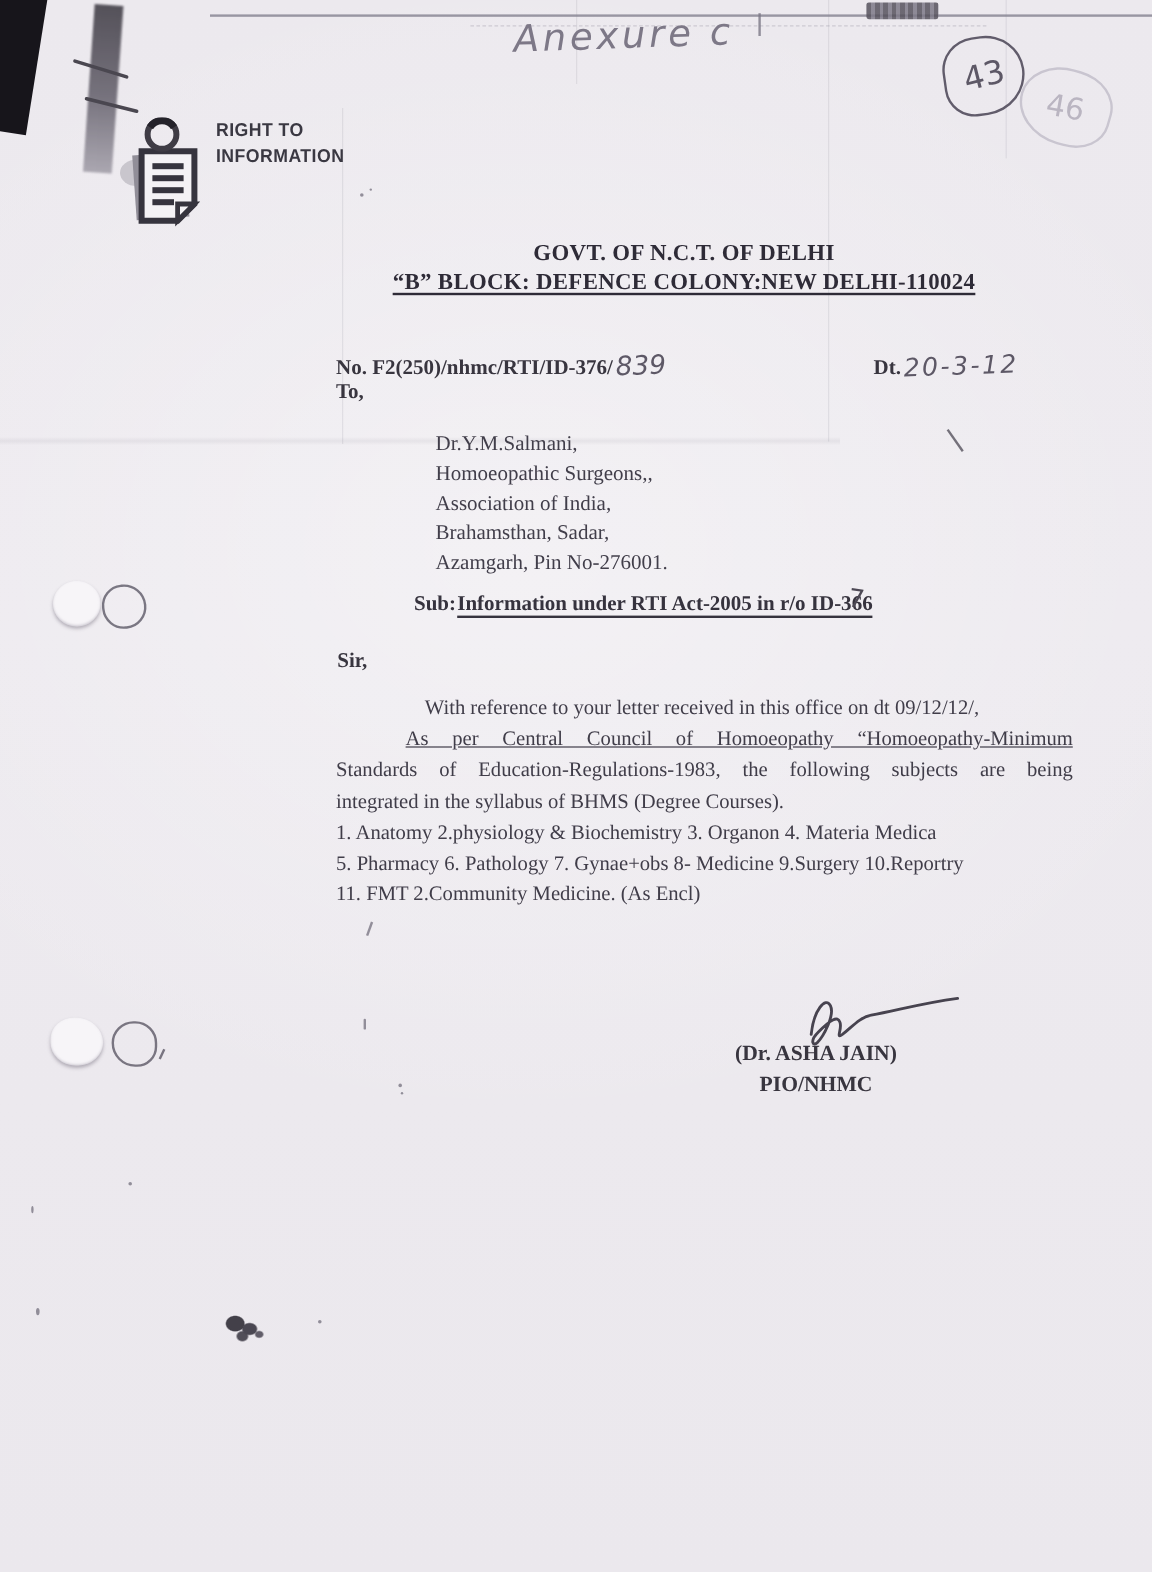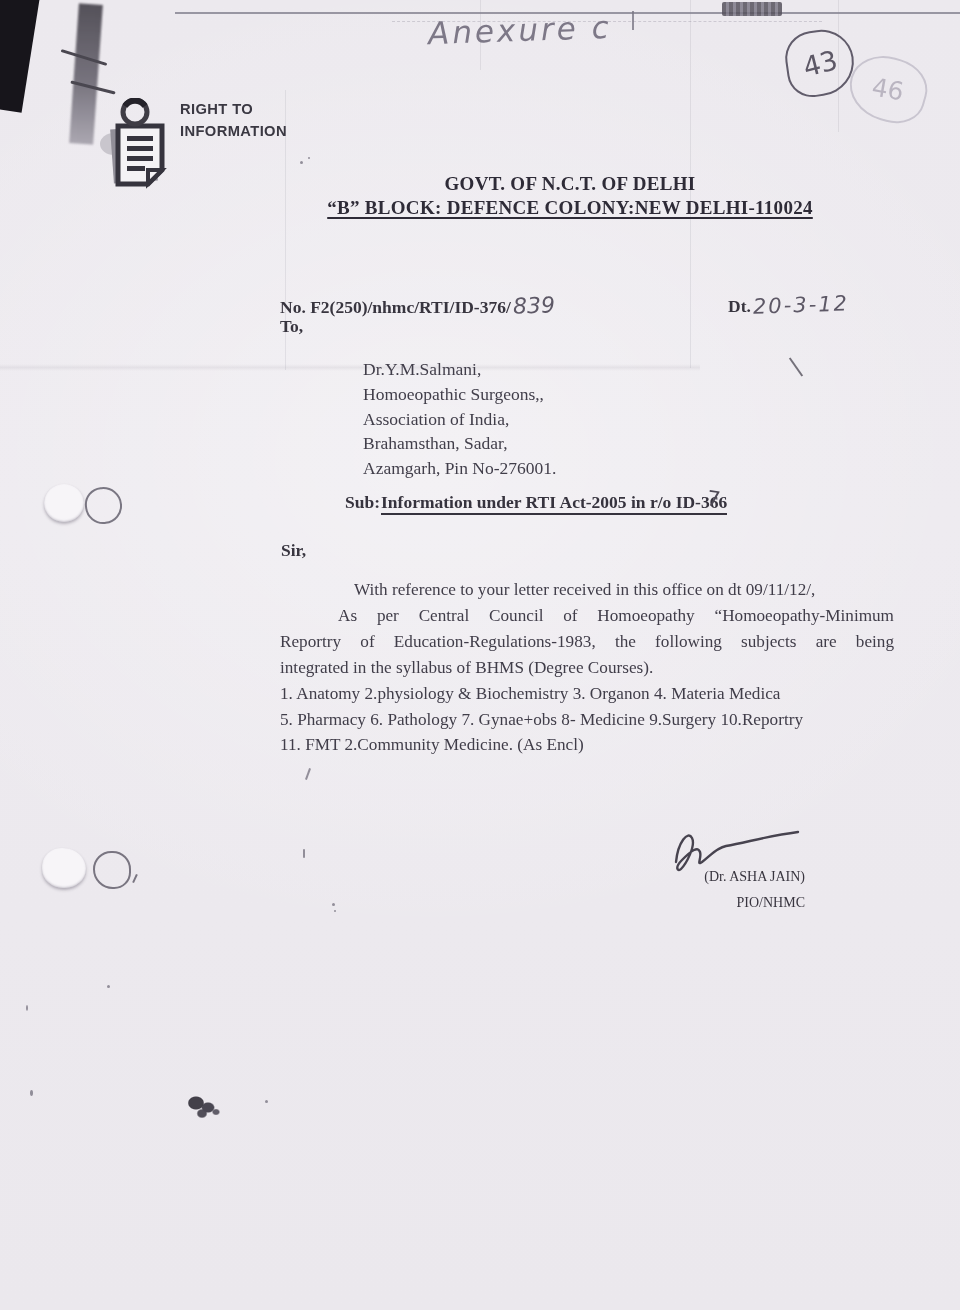--- a/index.html
+++ b/index.html
@@ -62,42 +62,42 @@
   .circ.pencil{left:849px;top:57px;width:74px;height:60px;border:2px solid #c6c2cd;
     border-radius:52% 48% 44% 56%;transform:rotate(16deg);opacity:.9;}
   .circ.pencil span{font-family:"DejaVu Sans",sans-serif;font-size:25px;color:#b5b0bd;transform:rotate(-6deg);}
 
   
   .rti{position:absolute;left:98px;top:98px;display:flex;}
   .rti-text{margin-left:10px;margin-bottom:8px;font-family:"Liberation Sans",sans-serif;
     font-weight:700;font-size:15.5px;line-height:22px;color:#3a3842;letter-spacing:.4px;transform:scaleX(.95);transform-origin:left;}
 
   
-  .letterhead{position:absolute;left:255px;top:172px;width:630px;text-align:center;
+  .letterhead{position:absolute;left:255px;top:200px;width:630px;text-align:center;
     font-weight:700;color:#2e2b37;font-size:19px;line-height:23.5px;letter-spacing:.3px;}
   .letterhead .u{text-decoration:underline;text-underline-offset:3px;text-decoration-thickness:2px;}
   .refrow{position:absolute;left:280px;top:293px;width:620px;font-weight:700;font-size:17.5px;color:#38353f;}
   .refrow .hw{font-size:22px;font-weight:400;display:inline-block;transform:rotate(-2deg);margin-left:2px;}
   .dt{position:absolute;left:448px;top:0;}
   .dt .hw{font-size:21px;letter-spacing:2px;}
   .to{position:absolute;left:280px;top:316px;font-weight:700;font-size:17.5px;color:#38353f;}
   .recipient{position:absolute;left:363px;top:357px;font-size:17.5px;line-height:24.8px;color:#413e4a;}
   .subrow{position:absolute;left:345px;top:492px;font-size:17.5px;font-weight:700;color:#36333e;}
   .subrow .stext{margin-left:1px;border-bottom:2px solid #36333e;padding-bottom:1px;}
   .ow{position:relative;display:inline-block;}
   .ow .hw7{position:absolute;left:-3px;top:-5px;font-family:"DejaVu Sans",sans-serif;font-weight:400;
     font-size:21px;color:#4d4955;transform:rotate(8deg);}
   .sir{position:absolute;left:281px;top:540px;font-weight:700;font-size:17.5px;color:#38353f;}
   .bodytext{position:absolute;left:280px;top:577px;width:614px;font-size:17.2px;line-height:25.9px;color:#403d49;}
   .l{white-space:nowrap;}
   .indent1{text-indent:74px;}
-  .indent2{text-indent:58px;}
+  .indent2{text-indent:58px;text-decoration:underline;}
   .just{white-space:normal;text-align:justify;text-align-last:justify;}
-  .sigblock{position:absolute;left:555px;top:864px;width:250px;text-align:right;
-    font-weight:400;font-size:14px;line-height:26px;color:#38353f;}
+  .sigblock{position:absolute;left:555px;top:864px;width:250px;text-align:center;
+    font-weight:700;font-size:18px;line-height:26px;color:#38353f;}
   .sig-svg{position:absolute;left:648px;top:822px;}
 </style>
 </head>
 <body>
 
 <div class="page">
 
   <div class="top-scan-line"></div>
   <div class="top-dot-line"></div>
   <div class="top-tick"></div>
@@ -161,23 +161,23 @@
   </div>
   <div class="backslash-mark"></div>
 
   <div class="subrow">
     <span>Sub:</span><span class="stext"><span>Information under RTI Act-2005 in r/o ID-3</span><span class="ow"><span>6</span><span class="hw7">7</span></span><span>6</span></span>
   </div>
 
   <div class="sir">Sir,</div>
 
   <div class="bodytext">
-    <div class="l indent1">With reference to your letter received in this office on dt 09/11/12/,</div>
+    <div class="l indent1">With reference to your letter received in this office on dt 09/12/12/,</div>
     <div class="just indent2">As per Central Council of Homoeopathy “Homoeopathy-Minimum</div>
-    <div class="just">Reportry of Education-Regulations-1983, the following subjects are being</div>
+    <div class="just">Standards of Education-Regulations-1983, the following subjects are being</div>
     <div class="l">integrated in the syllabus of BHMS (Degree Courses).</div>
     <div class="l">1. Anatomy 2.physiology &amp; Biochemistry 3. Organon 4. Materia Medica</div>
     <div class="l">5. Pharmacy 6. Pathology 7. Gynae+obs 8- Medicine 9.Surgery 10.Reportry</div>
     <div class="l">11. FMT 2.Community Medicine. (As Encl)</div>
   </div>
   <div class="slash-mark"></div>
 
   <svg class="sig-svg" width="160" height="55" viewBox="0 0 160 55">
     <path d="M28 40 C30 20, 40 8, 44 16 C48 24, 38 42, 33 47 C30 50, 26 46, 34 38 C44 28, 50 24, 52 30 C54 36, 48 44, 54 40 C62 34, 68 26, 78 24 C100 20, 120 14, 150 10" fill="none" stroke="#47434f" stroke-width="2.4" stroke-linecap="round"></path>
   </svg>

